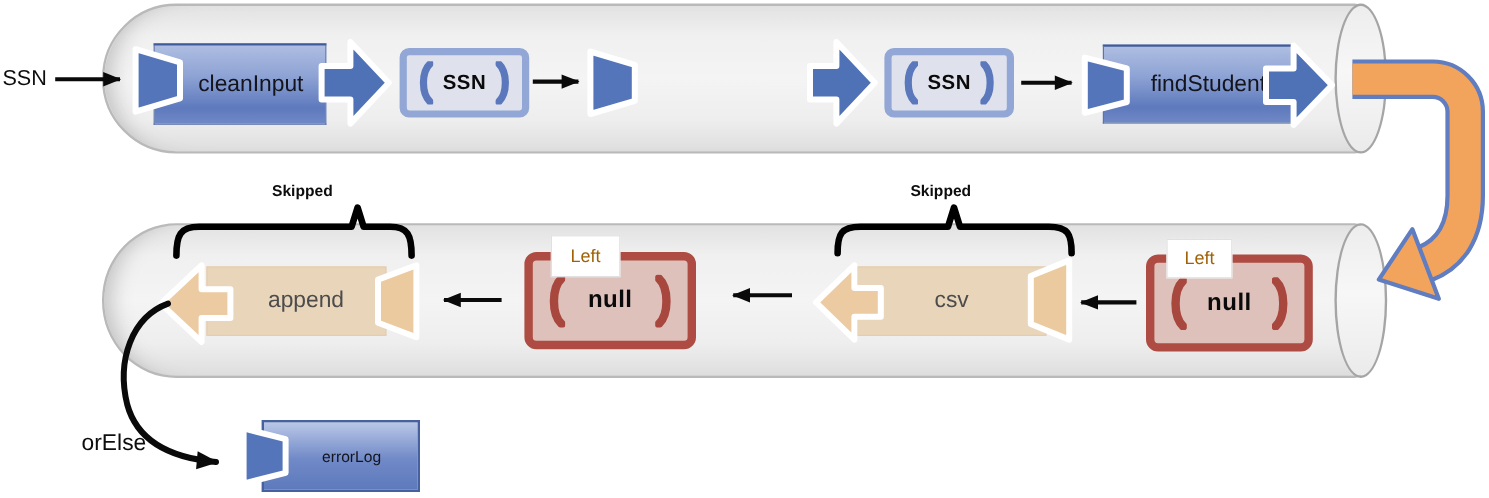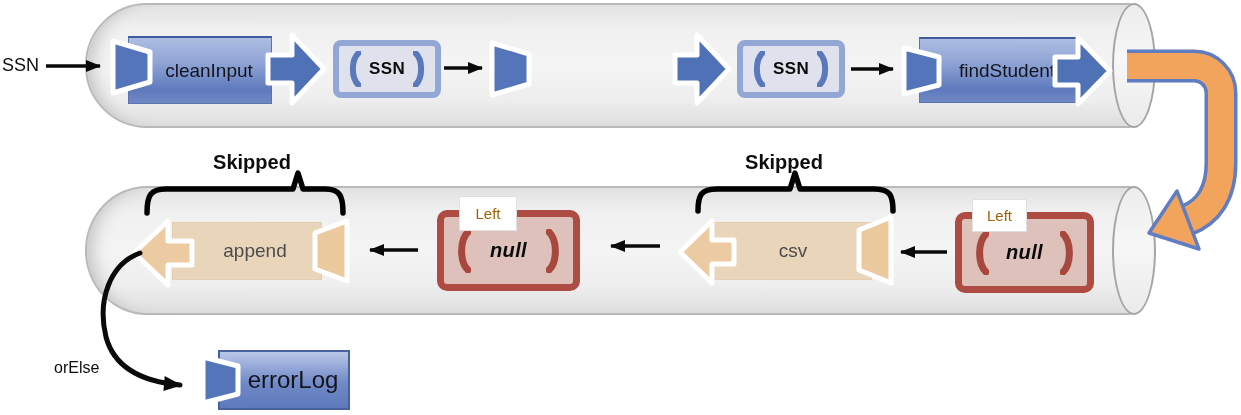--- a/index.html
+++ b/index.html
@@ -22,29 +22,29 @@
   .fn-body{position:absolute;box-sizing:border-box;display:flex;align-items:center;justify-content:center;}
   .blue .fn-body{background:linear-gradient(180deg,#aebde1 0%,#8fa4d5 38%,#5e7abd 80%,#7088c5 100%);
         border:1px solid #5a74ae;border-top:2px solid #3f5a9d;}
   .blue .fn-label{color:#14141c;font-size:19px;}
   .tan .fn-body{background:#e9d5ba;border:1px solid #e4ceb1;}
   .tan .fn-label{color:#4c4c4c;font-size:19px;}
   
   .val-box{position:absolute;box-sizing:border-box;z-index:3;display:flex;align-items:center;
         justify-content:space-between;padding:0 9px;border:6px solid #92a7d5;border-radius:8px;background:#dfe2ec;}
   .val-label{font-weight:bold;font-size:17px;color:#0a0a0a;letter-spacing:.4px;}
-  .err-box{border:7px solid #ae4c43;border-radius:10px;background:#ddc1ba;padding:0 12px;font-style:italic;}
+  .err-box{border:7px solid #ae4c43;border-radius:10px;background:#ddc1ba;padding:0 12px;}
   .err-box .val-label{font-size:20px;}
   .badge{position:absolute;z-index:6;background:#ffffff;border:1px solid #e0e0e0;display:flex;
         align-items:center;justify-content:center;font-size:15px;color:#a16207;}
   
   .note{position:absolute;z-index:6;color:#0d0d0d;}
   .lbl-input{left:2px;top:55px;font-size:18px;}
-  .lbl-orelse{left:54px;top:359px;font-size:16px;}
-  .lbl-skip{width:90px;text-align:center;font-size:20px;font-weight:600;}
+  .lbl-orelse{left:68px;top:359px;font-size:19px;}
+  .lbl-skip{width:90px;text-align:center;font-size:13px;font-weight:600;}
   .skip-l{left:207px;top:151px;}
   .skip-r{left:739px;top:151px;}
   
   .overlay{position:absolute;left:0;top:0;z-index:5;pointer-events:none;}
 </style>
 </head>
 <body>
 
 <div class="canvas">
 
@@ -150,21 +150,21 @@
     <span class="val-label">null</span>
     <svg width="15" height="44" viewBox="0 0 15 44">
       <path d="M3 3 C11.5 11 11.5 33 3 41" stroke="#a8473e" stroke-width="7" fill="none" stroke-linecap="round"></path>
       </svg>
   </div>
   <div class="badge" style="left:972px;top:199px;width:53px;height:31px;">Left</div>
 
   <div class="blk blue" style="left:200px;top:348px;width:150px;height:64px;">
     <div class="fn-body" style="left:18px;top:2px;width:132px;height:60px;padding-left:18px;border:2px solid #46619e;
          background:linear-gradient(180deg,#b9c7e7 0%,#7089c7 55%,#5e7abc 100%);">
-      <span class="fn-label" style="font-size:24px;">errorLog</span>
+      <span class="fn-label" style="font-size:13px;">errorLog</span>
     </div>
     <svg style="left:0;top:6px;" width="42" height="52" viewBox="0 0 42 52">
       <polygon points="3,3 38,12 38,40 3,49" fill="#5575ba" stroke="#ffffff" stroke-width="5" stroke-linejoin="round"></polygon>
     </svg>
   </div>
 
   <div class="note lbl-skip skip-l">Skipped</div>
   <div class="note lbl-skip skip-r">Skipped</div>
   <div class="note lbl-orelse">orElse</div>
 

